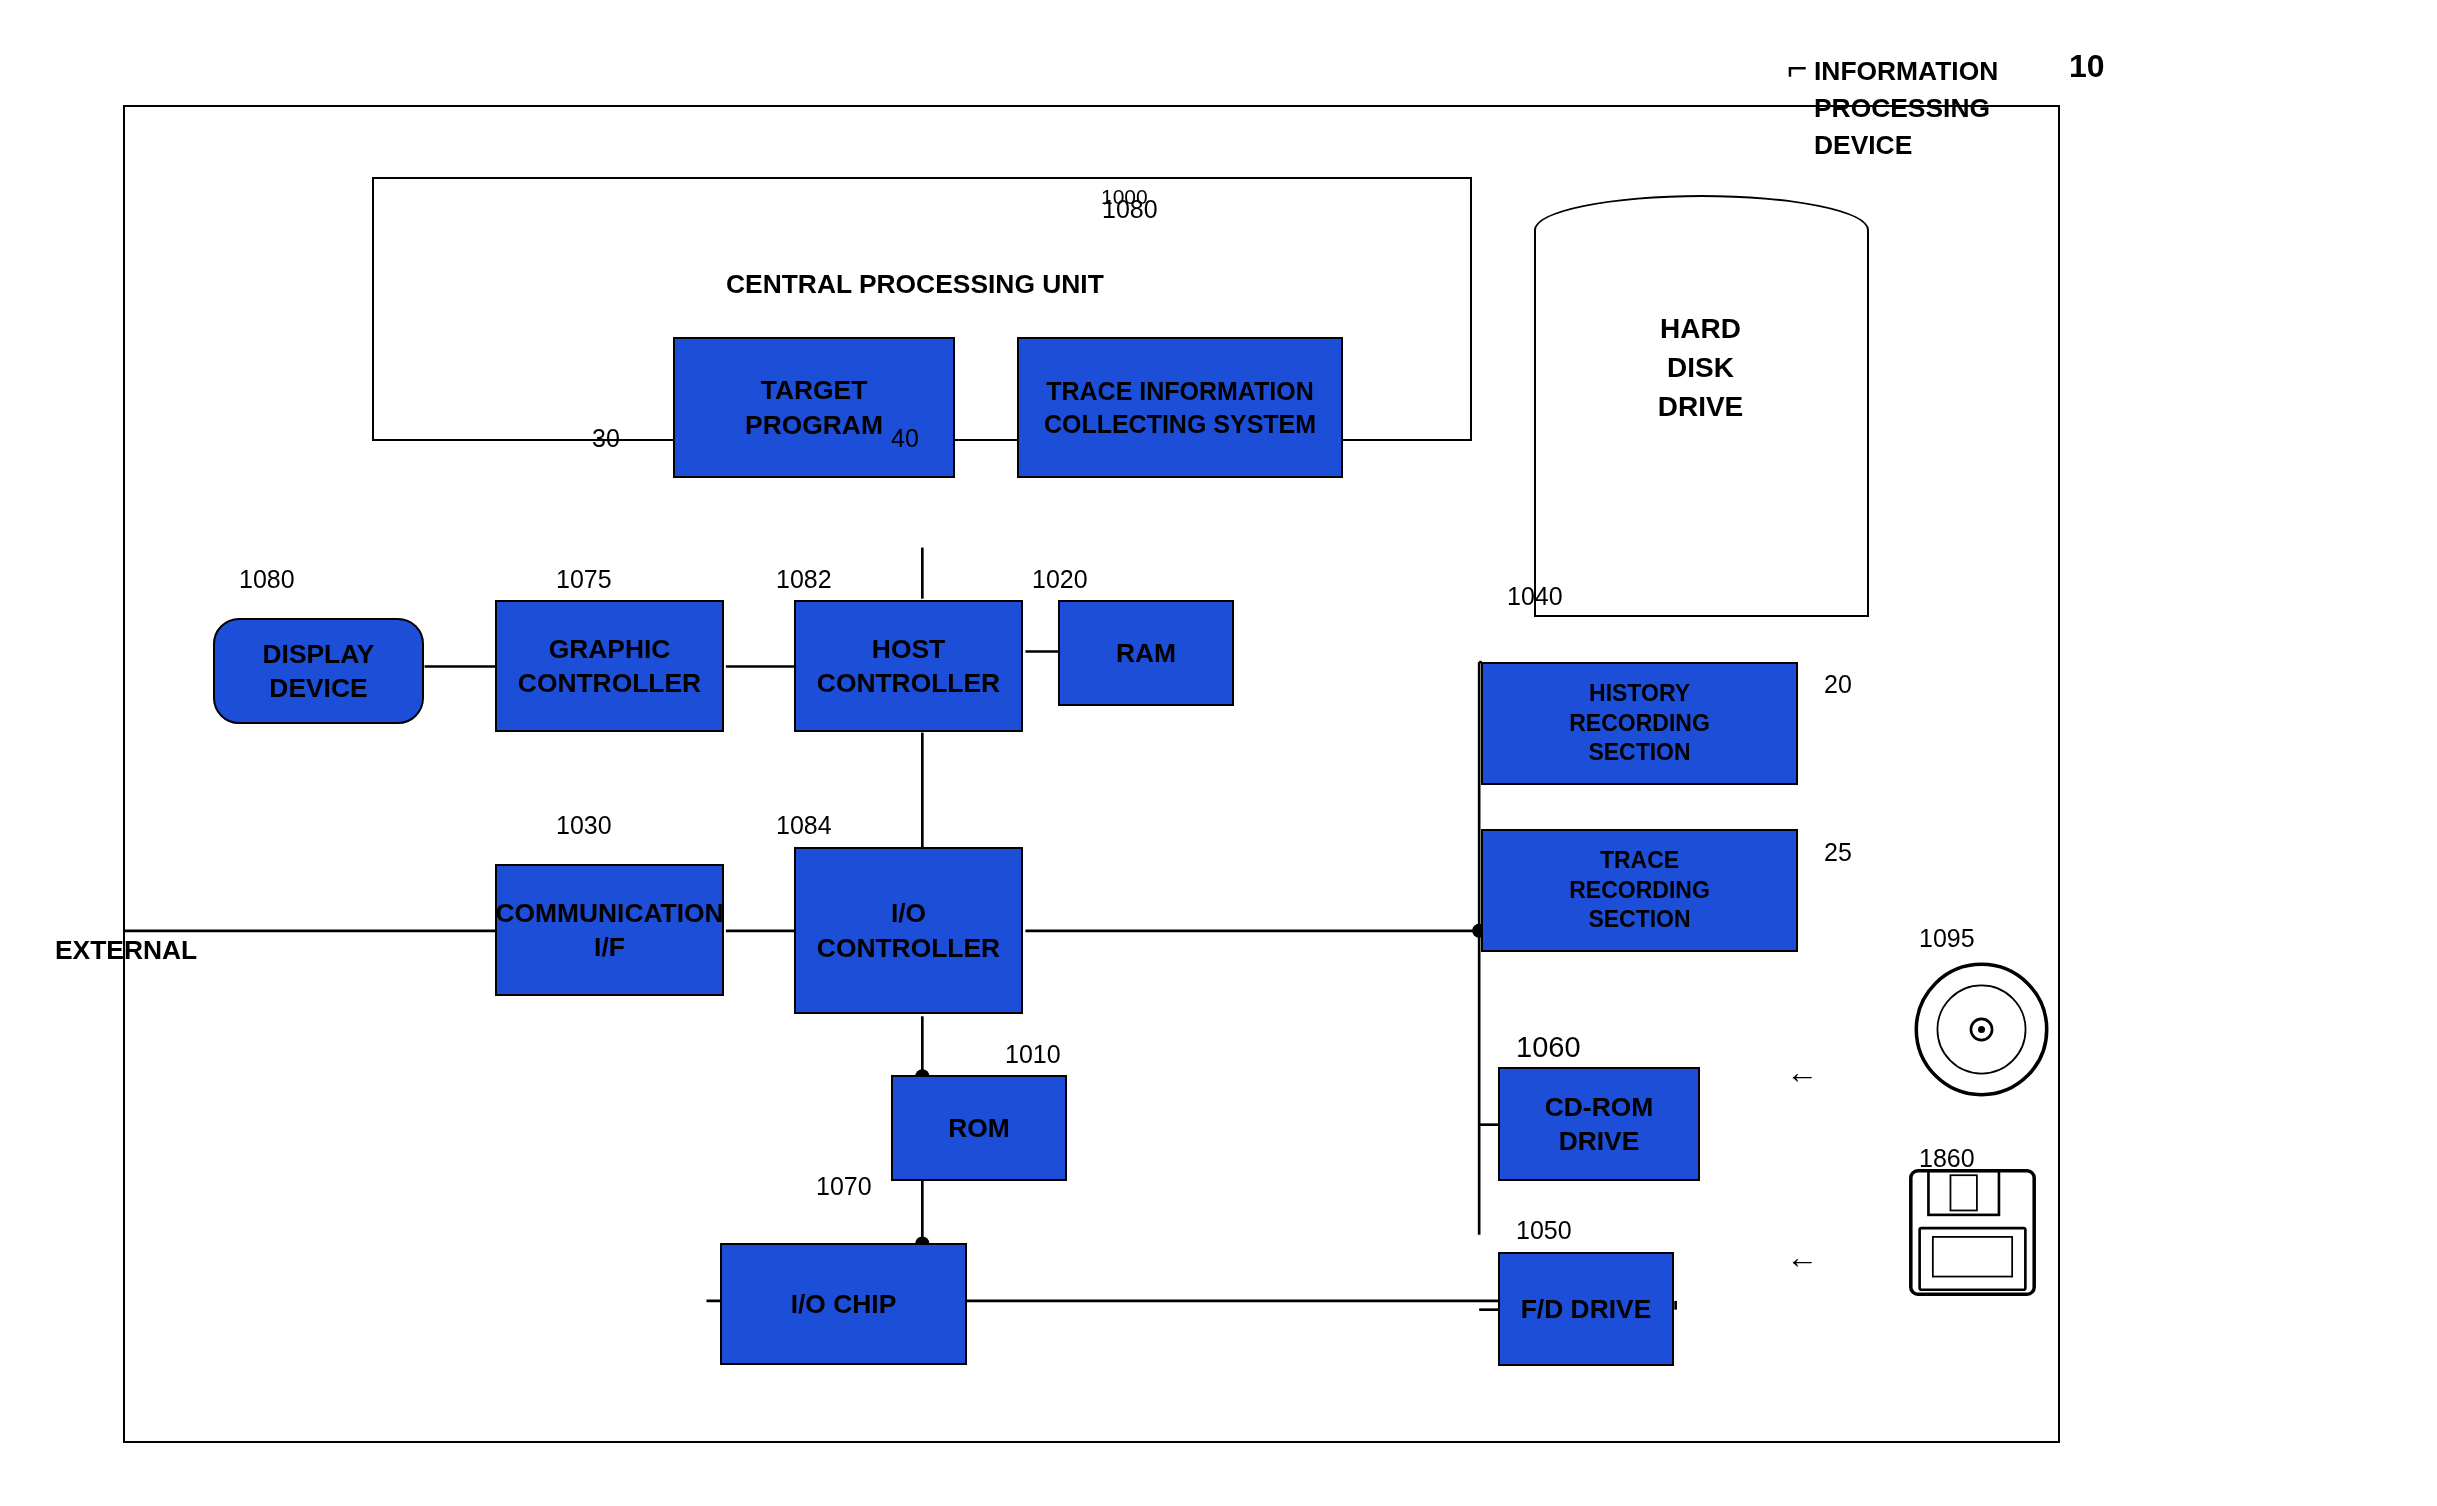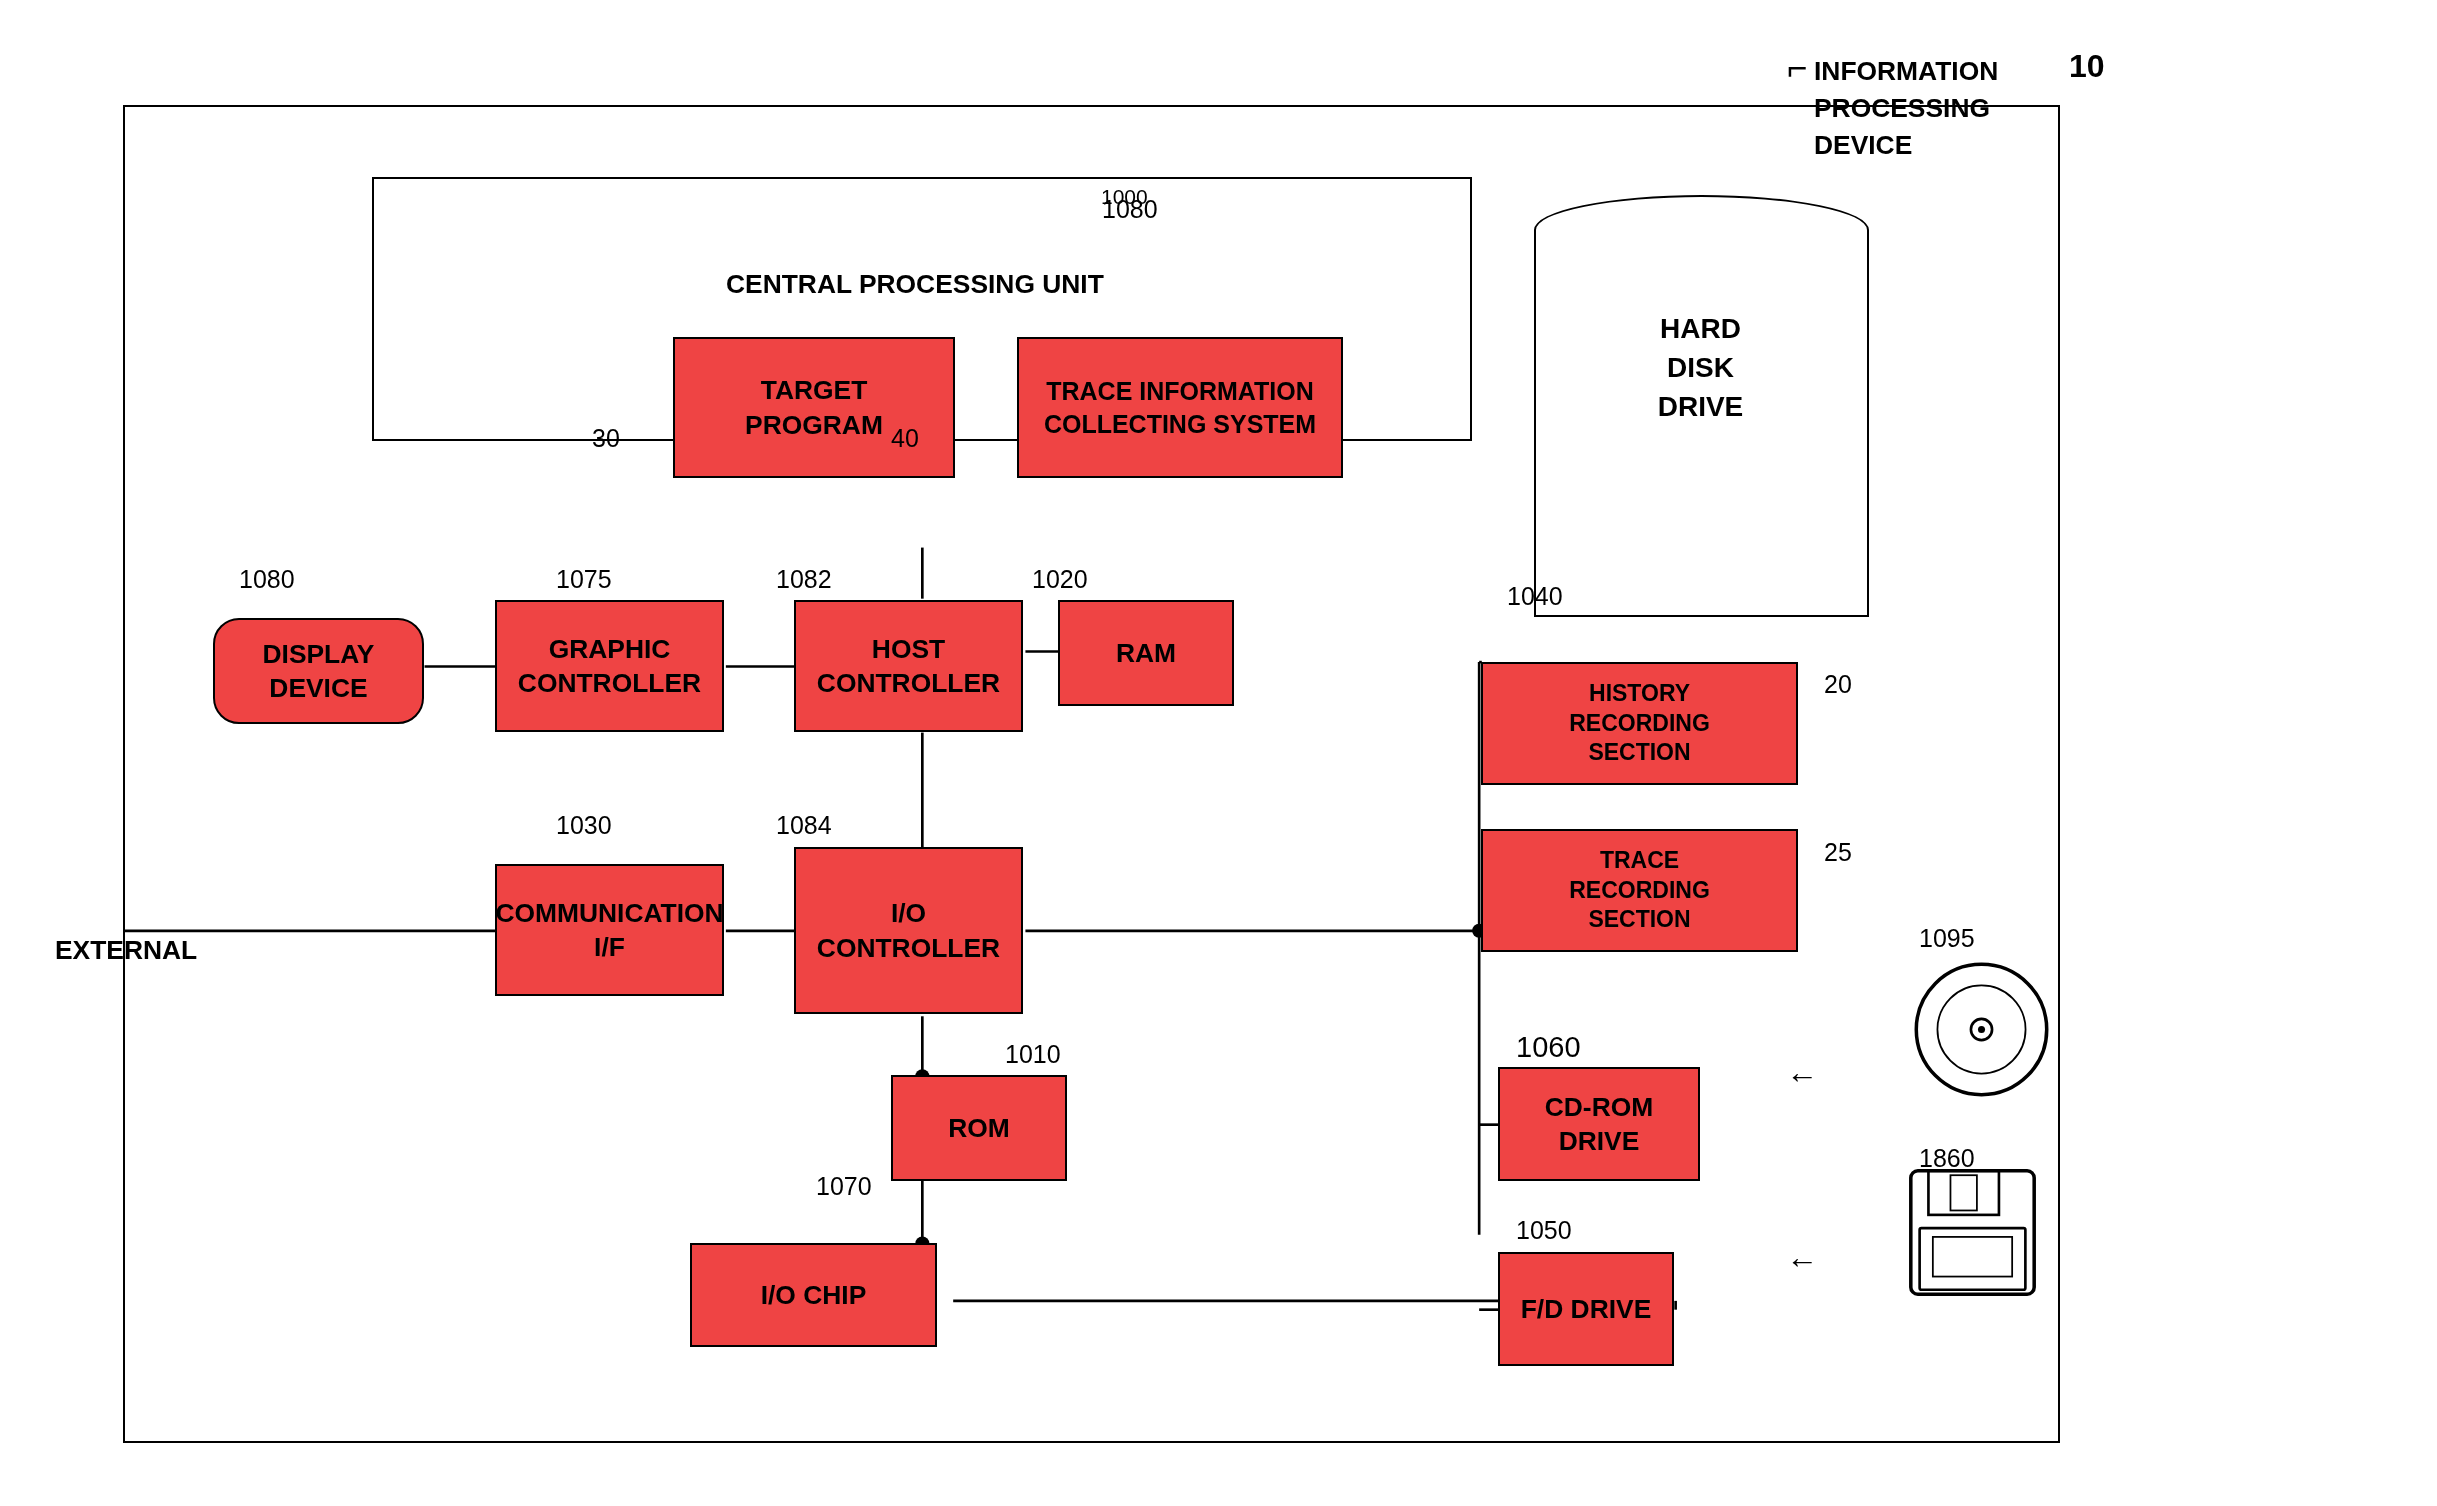--- a/index.html
+++ b/index.html
@@ -95,35 +95,35 @@
     .num-1070 { position: absolute; top: 1065px; left: 643px; font-size: 25px; margin-left: 48px; }
     .num-1060 { position: absolute; top: 924px; left: 1391px; font-size: 29px; }
     .num-1050 { position: absolute; top: 1109px; left: 1391px; font-size: 25px; }
     .num-1095 { position: absolute; top: 889px; left: 1866px; font-size: 25px; }
     .num-1090 { position: absolute; top: 1109px; left: 1866px; font-size: 25px; }
 
     
     .box {
       position: absolute;
       border: 2.6px solid #000;
-      background: #ef4444;
+      background: #1d4ed8;
       display: flex;
       align-items: center;
       justify-content: center;
       text-align: center;
     }
 
     .display-device { top: 511px; left: 88px; width: 211px; height: 106px; border-radius: 26px; }
     .graphic-controller { top: 493px; left: 370px; width: 229px; height: 132px; }
     .host-controller { top: 493px; left: 669px; width: 229px; height: 132px; }
     .ram { top: 493px; left: 933px; width: 176px; height: 106px; }
     .communication-if { top: 757px; left: 370px; width: 229px; height: 132px; }
     .io-controller { top: 740px; left: 669px; width: 229px; height: 167px; }
     .rom { top: 968px; left: 766px; width: 176px; height: 106px; }
-    .io-chip { top: 1136px; left: 565px; width: 247px; height: 104px; }
+    .io-chip { top: 1136px; left: 595px; width: 247px; height: 122px; }
     .cd-rom-drive { top: 960px; left: 1373px; width: 202px; height: 114px; }
     .fd-drive { top: 1145px; left: 1373px; width: 176px; height: 114px; }
 
     
     .hdd-container {
       position: absolute;
       top: 88px;
       left: 1356px;
       width: 458px;
       height: 458px;

